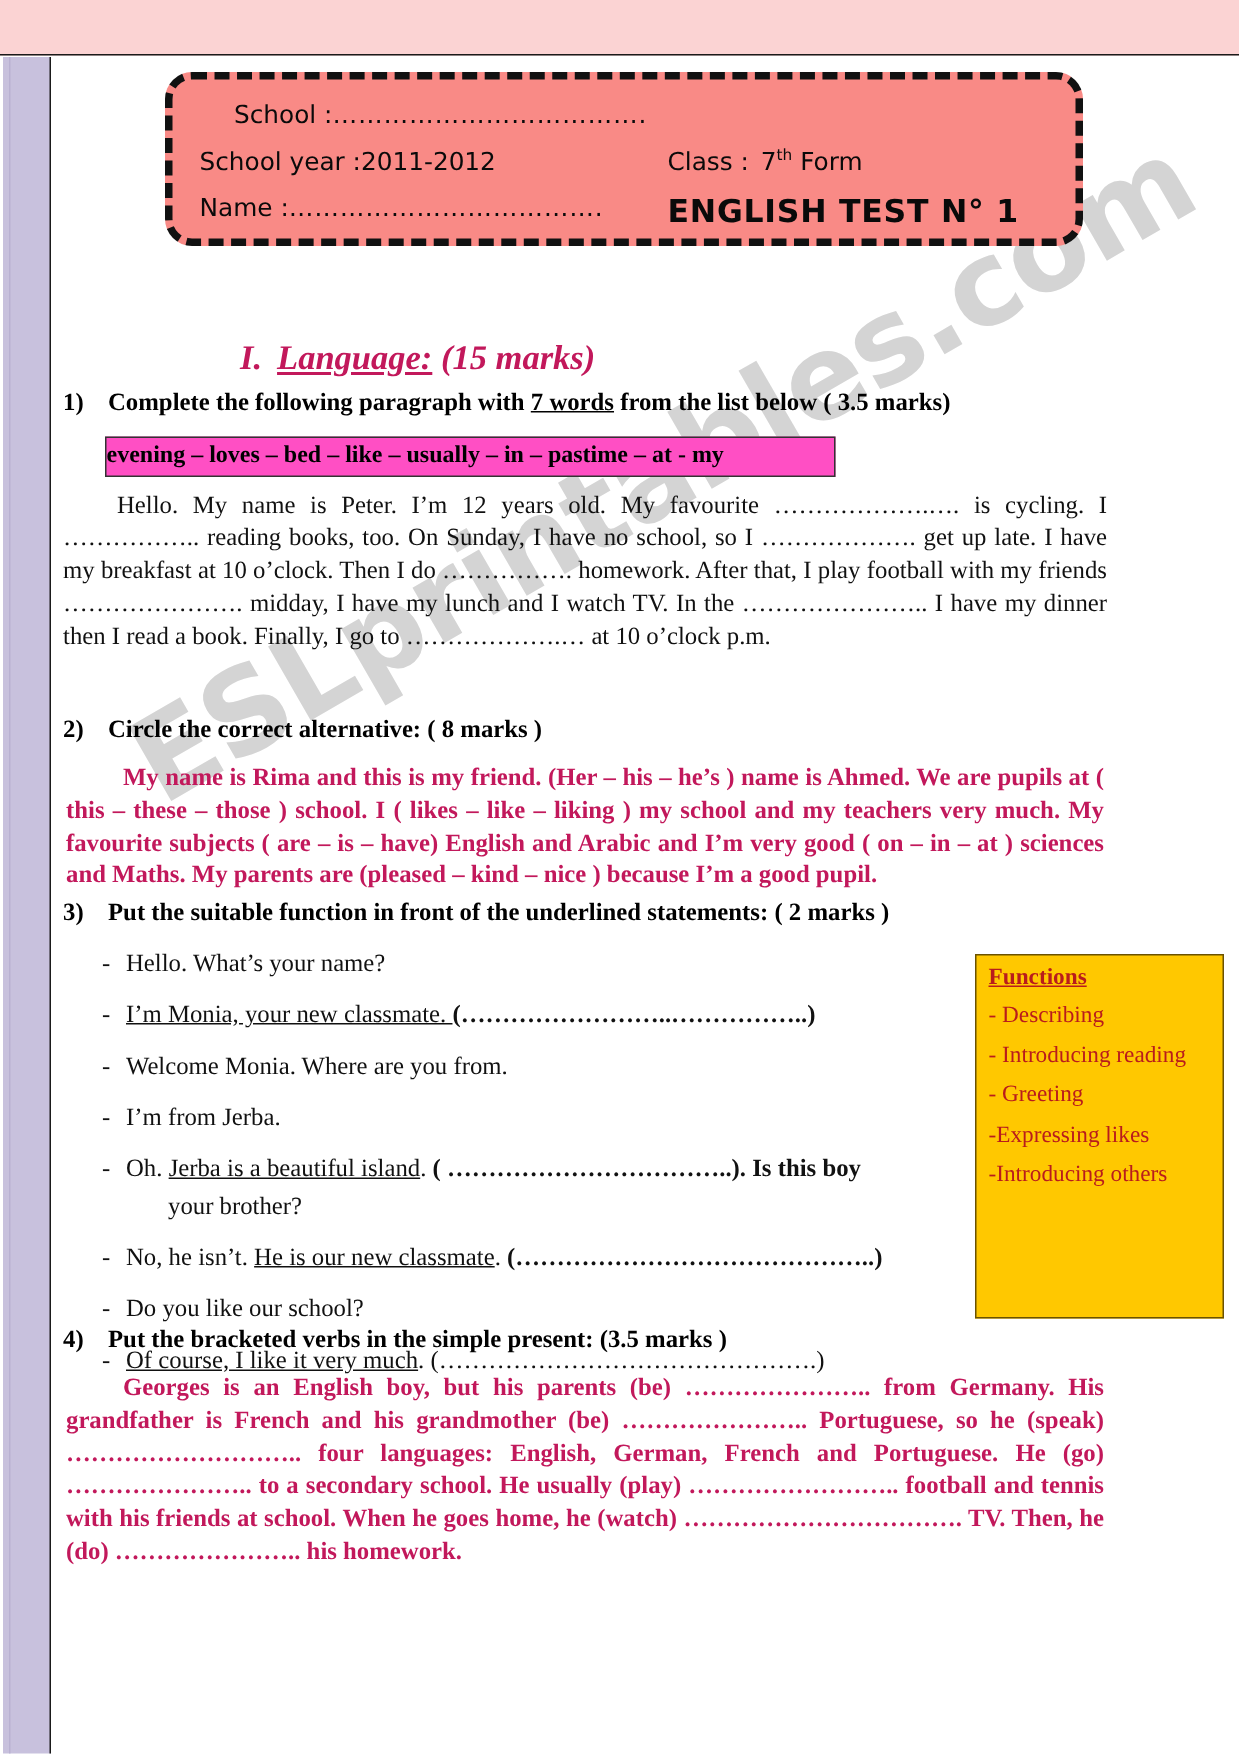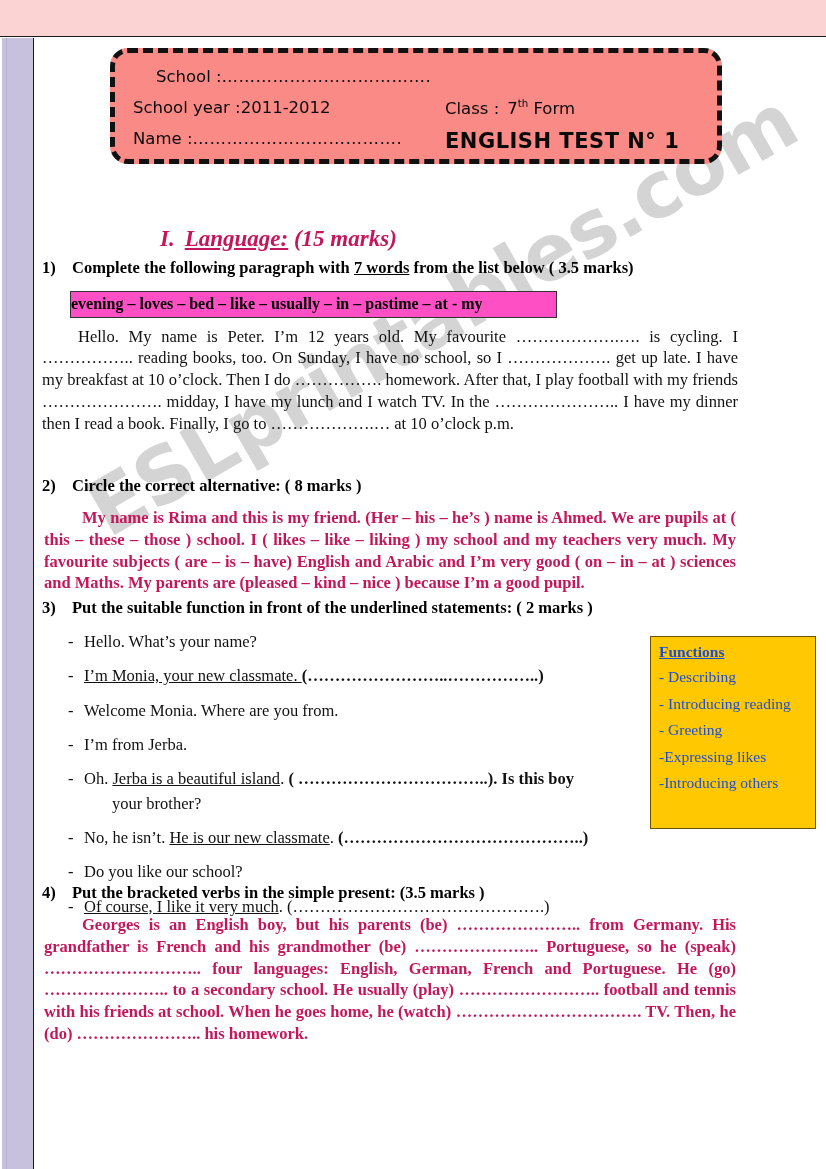--- a/index.html
+++ b/index.html
@@ -187,27 +187,27 @@
   .dlg-item .u { text-decoration: underline; }
   .dlg-item .paren { font-weight: bold; }
   .cont-line { padding-left: 72px; margin-top: -7px; margin-bottom: 13px; }
 
   
   .functions {
     position: absolute;
     left: 610px;
     top: 598px;
     width: 166px;
-    height: 193px;
+    height: 243px;
     background: #ffc800;
     border: 1.5px solid #6b5200;
     box-sizing: border-box;
     padding: 6px 8px 0 8px;
     font-size: 15.5px;
-    color: #1d4ed8;
+    color: #b91c1c;
     z-index: 12;
   }
   .functions .fn-title {
     font-weight: bold;
     text-decoration: underline;
     margin-bottom: 7px;
   }
   .functions .fn-item { margin-bottom: 8px; line-height: 1.2; }
 </style>
 </head>

